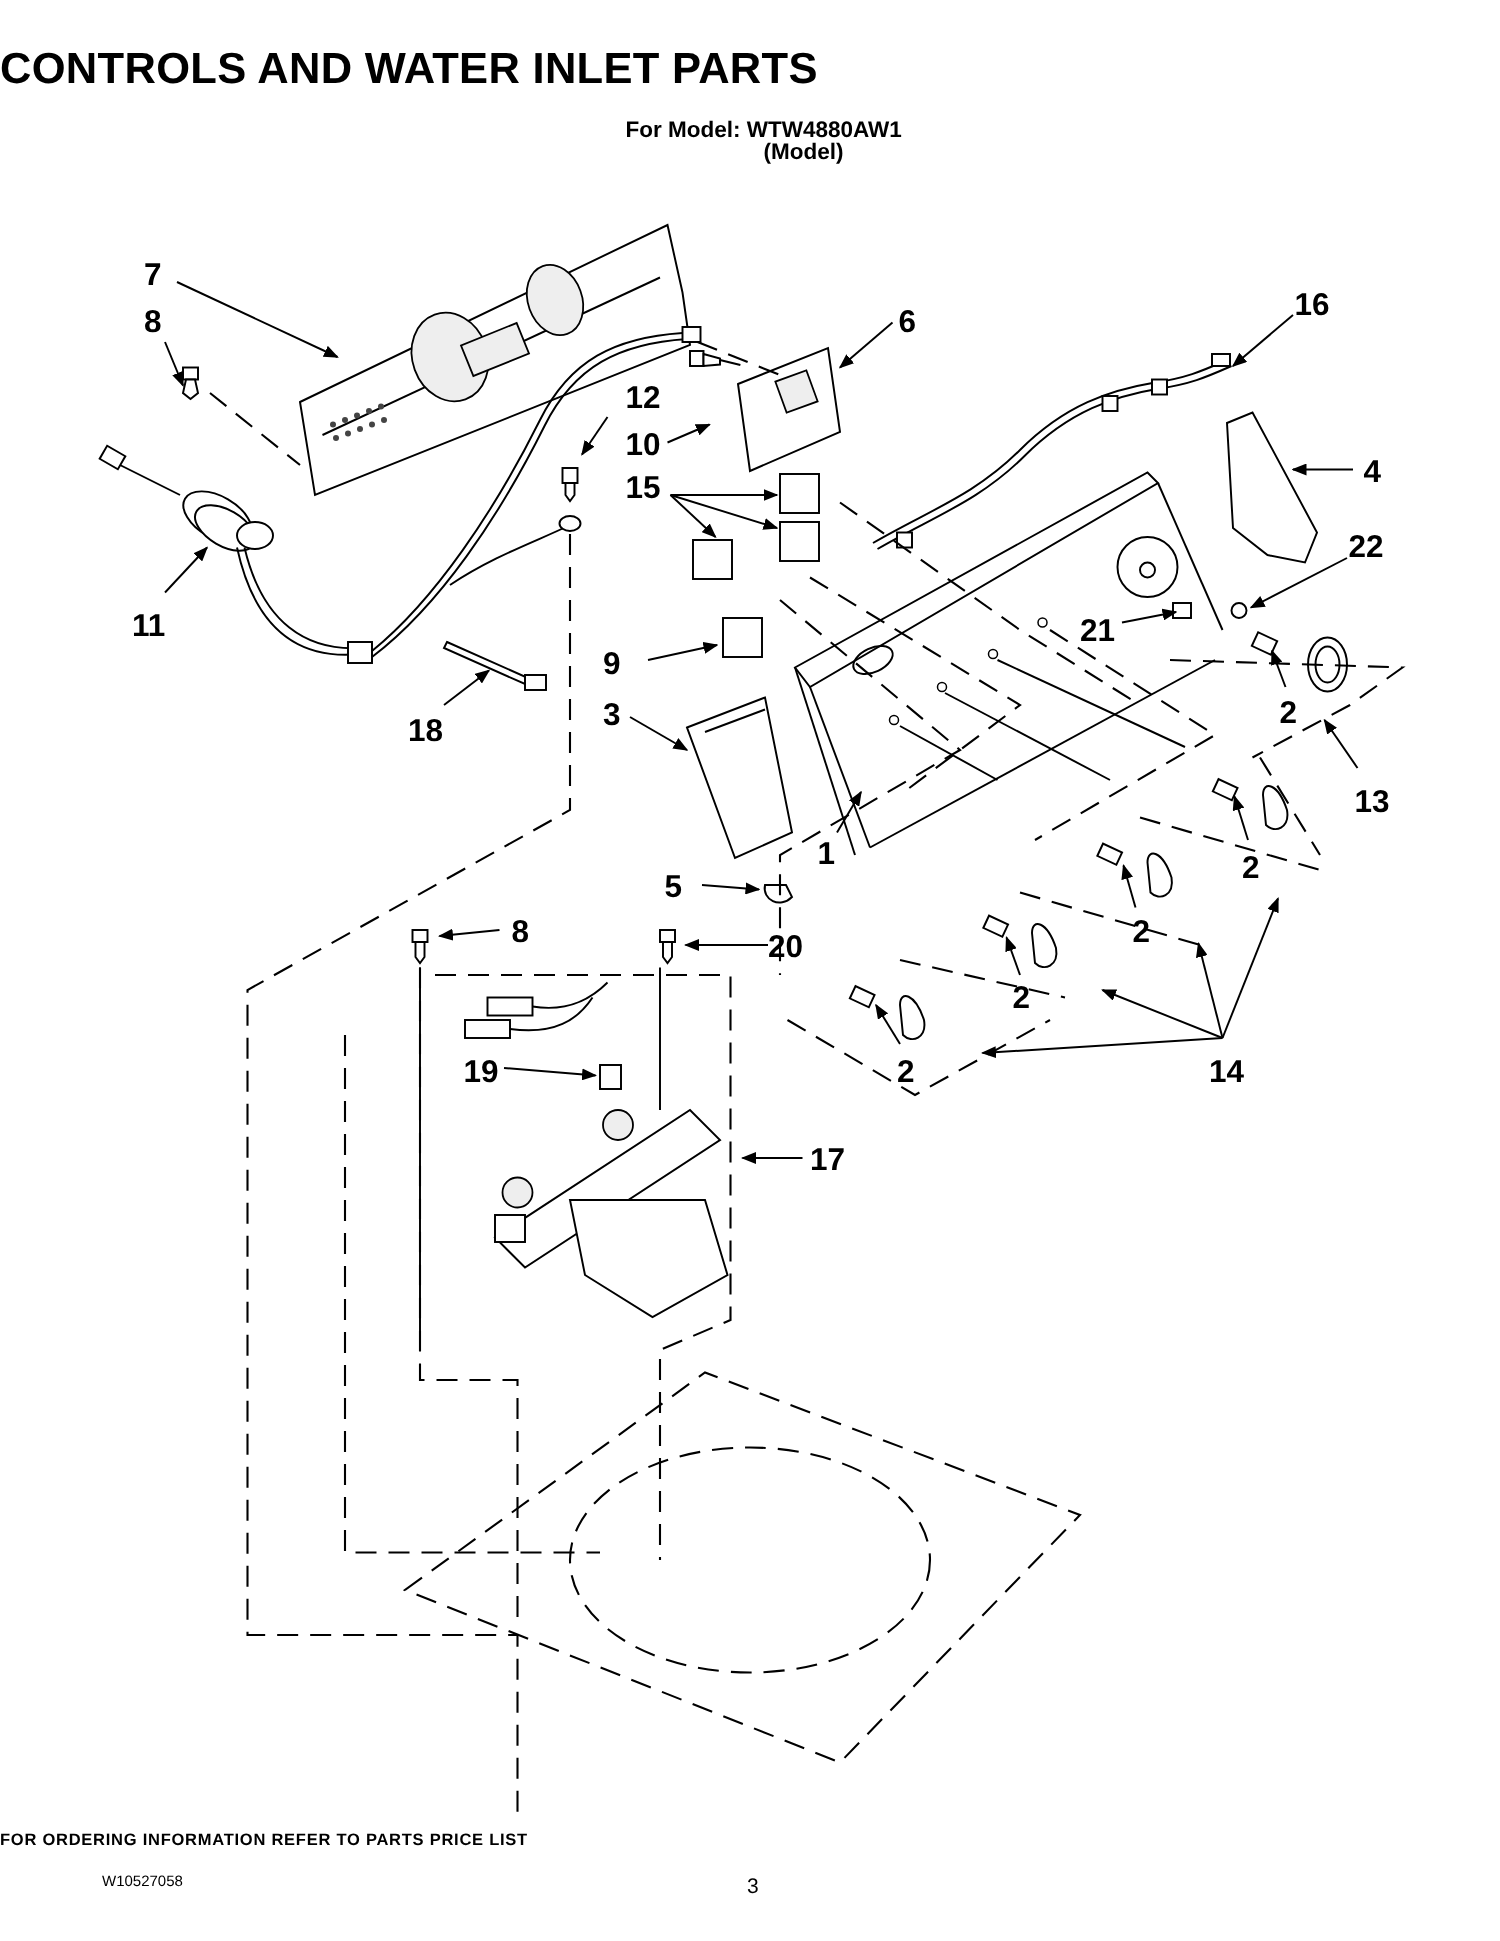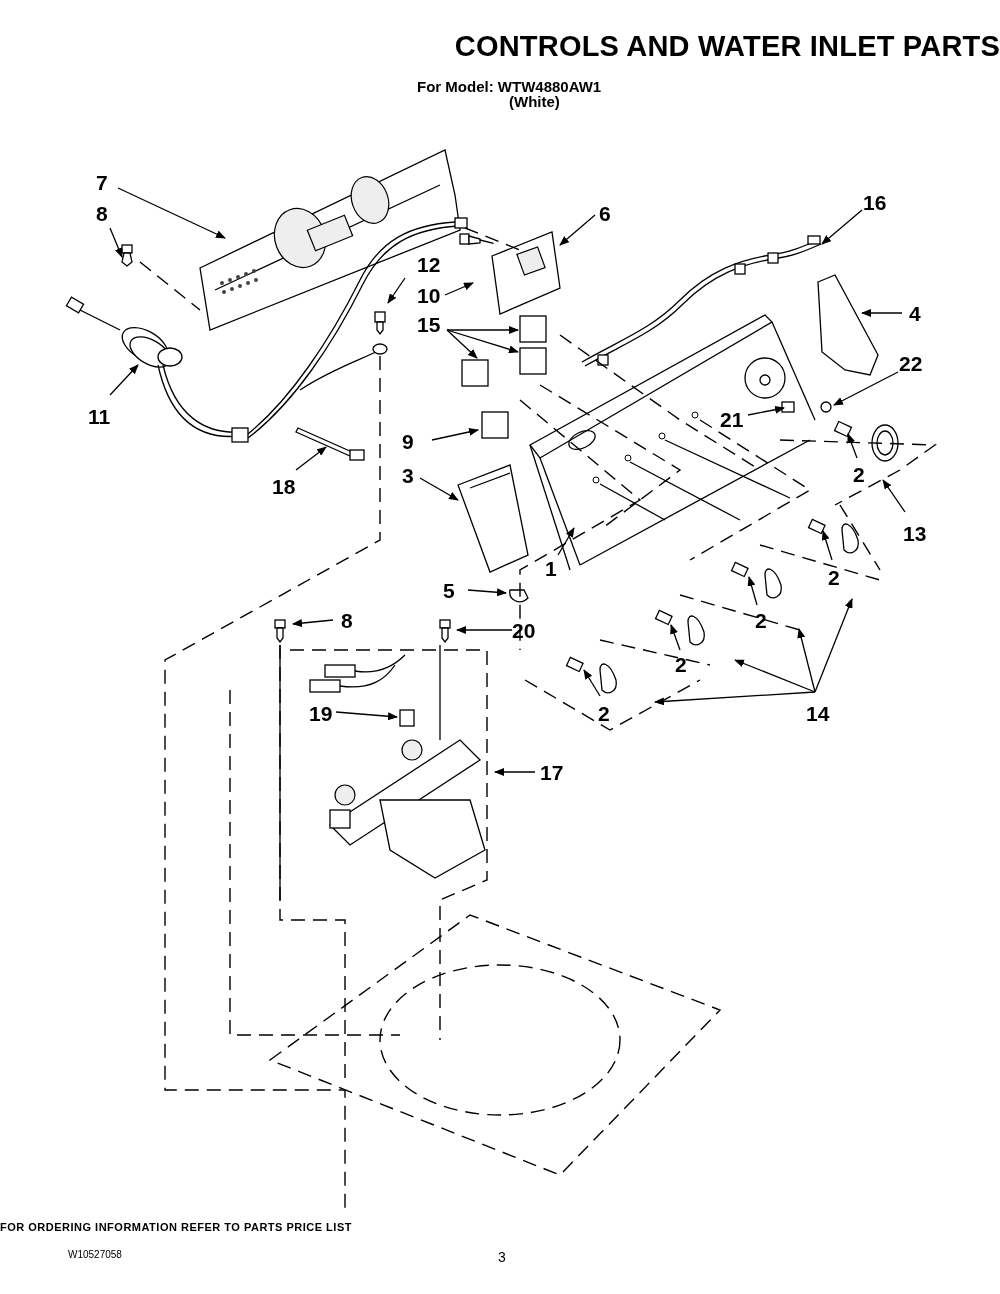--- a/index.html
+++ b/index.html
@@ -1,34 +1,34 @@
 <!DOCTYPE html>
 <html><head>
 <meta charset="utf-8">
 <style>
   html,body{margin:0;padding:0;background:#fff;}
   body{width:1000px;height:1294px;position:relative;overflow:hidden;font-family:"Liberation Sans",sans-serif;color:#000;}
-  .title{position:absolute;left:0;width:1000px;top:30px;text-align:right;font-size:29px;font-weight:bold;letter-spacing:0.2px;}
+  .title{position:absolute;left:0;width:1000px;top:30px;text-align:left;font-size:29px;font-weight:bold;letter-spacing:0.2px;}
   .sub{position:absolute;font-size:15px;font-weight:bold;}
   .footer{position:absolute;left:0;width:1000px;top:1221px;text-align:left;font-size:11px;font-weight:bold;letter-spacing:0.5px;}
   .docnum{position:absolute;left:68px;top:1249px;font-size:10px;}
   .pagenum{position:absolute;left:498px;top:1249px;font-size:14px;}
   svg#diagram{position:absolute;left:0;top:0;}
   .lbl{font-family:"Liberation Sans",sans-serif;font-size:21px;font-weight:bold;}
   .ln{stroke:#000;stroke-width:1.3;fill:none;}
   .dash{stroke:#000;stroke-width:1.4;fill:none;stroke-dasharray:14 8;}
   .part{stroke:#000;stroke-width:1.3;fill:#fff;}
   .partg{stroke:#000;stroke-width:1.2;fill:#eee;}
 </style>
 </head>
 <body>
 
 <div class="title">CONTROLS AND WATER INLET PARTS</div>
 <div class="sub" style="left:417px;top:78px;">For Model: WTW4880AW1</div>
-<div class="sub" style="left:509px;top:93px;">(White)</div>
+<div class="sub" style="left:509px;top:93px;">(Model)</div>
 
 <svg id="diagram" width="1000" height="1294" viewBox="0 0 1000 1294">
   <defs>
     <marker id="ah" markerWidth="10" markerHeight="8" refX="9" refY="4" orient="auto" markerUnits="userSpaceOnUse">
       <path d="M0,0 L10,4 L0,8 z" fill="#000"></path>
     </marker>
   </defs>
 
   <g>
     <path class="part" d="M200,268 L445,150 L455,195 L460,230 L210,330 Z"></path>

